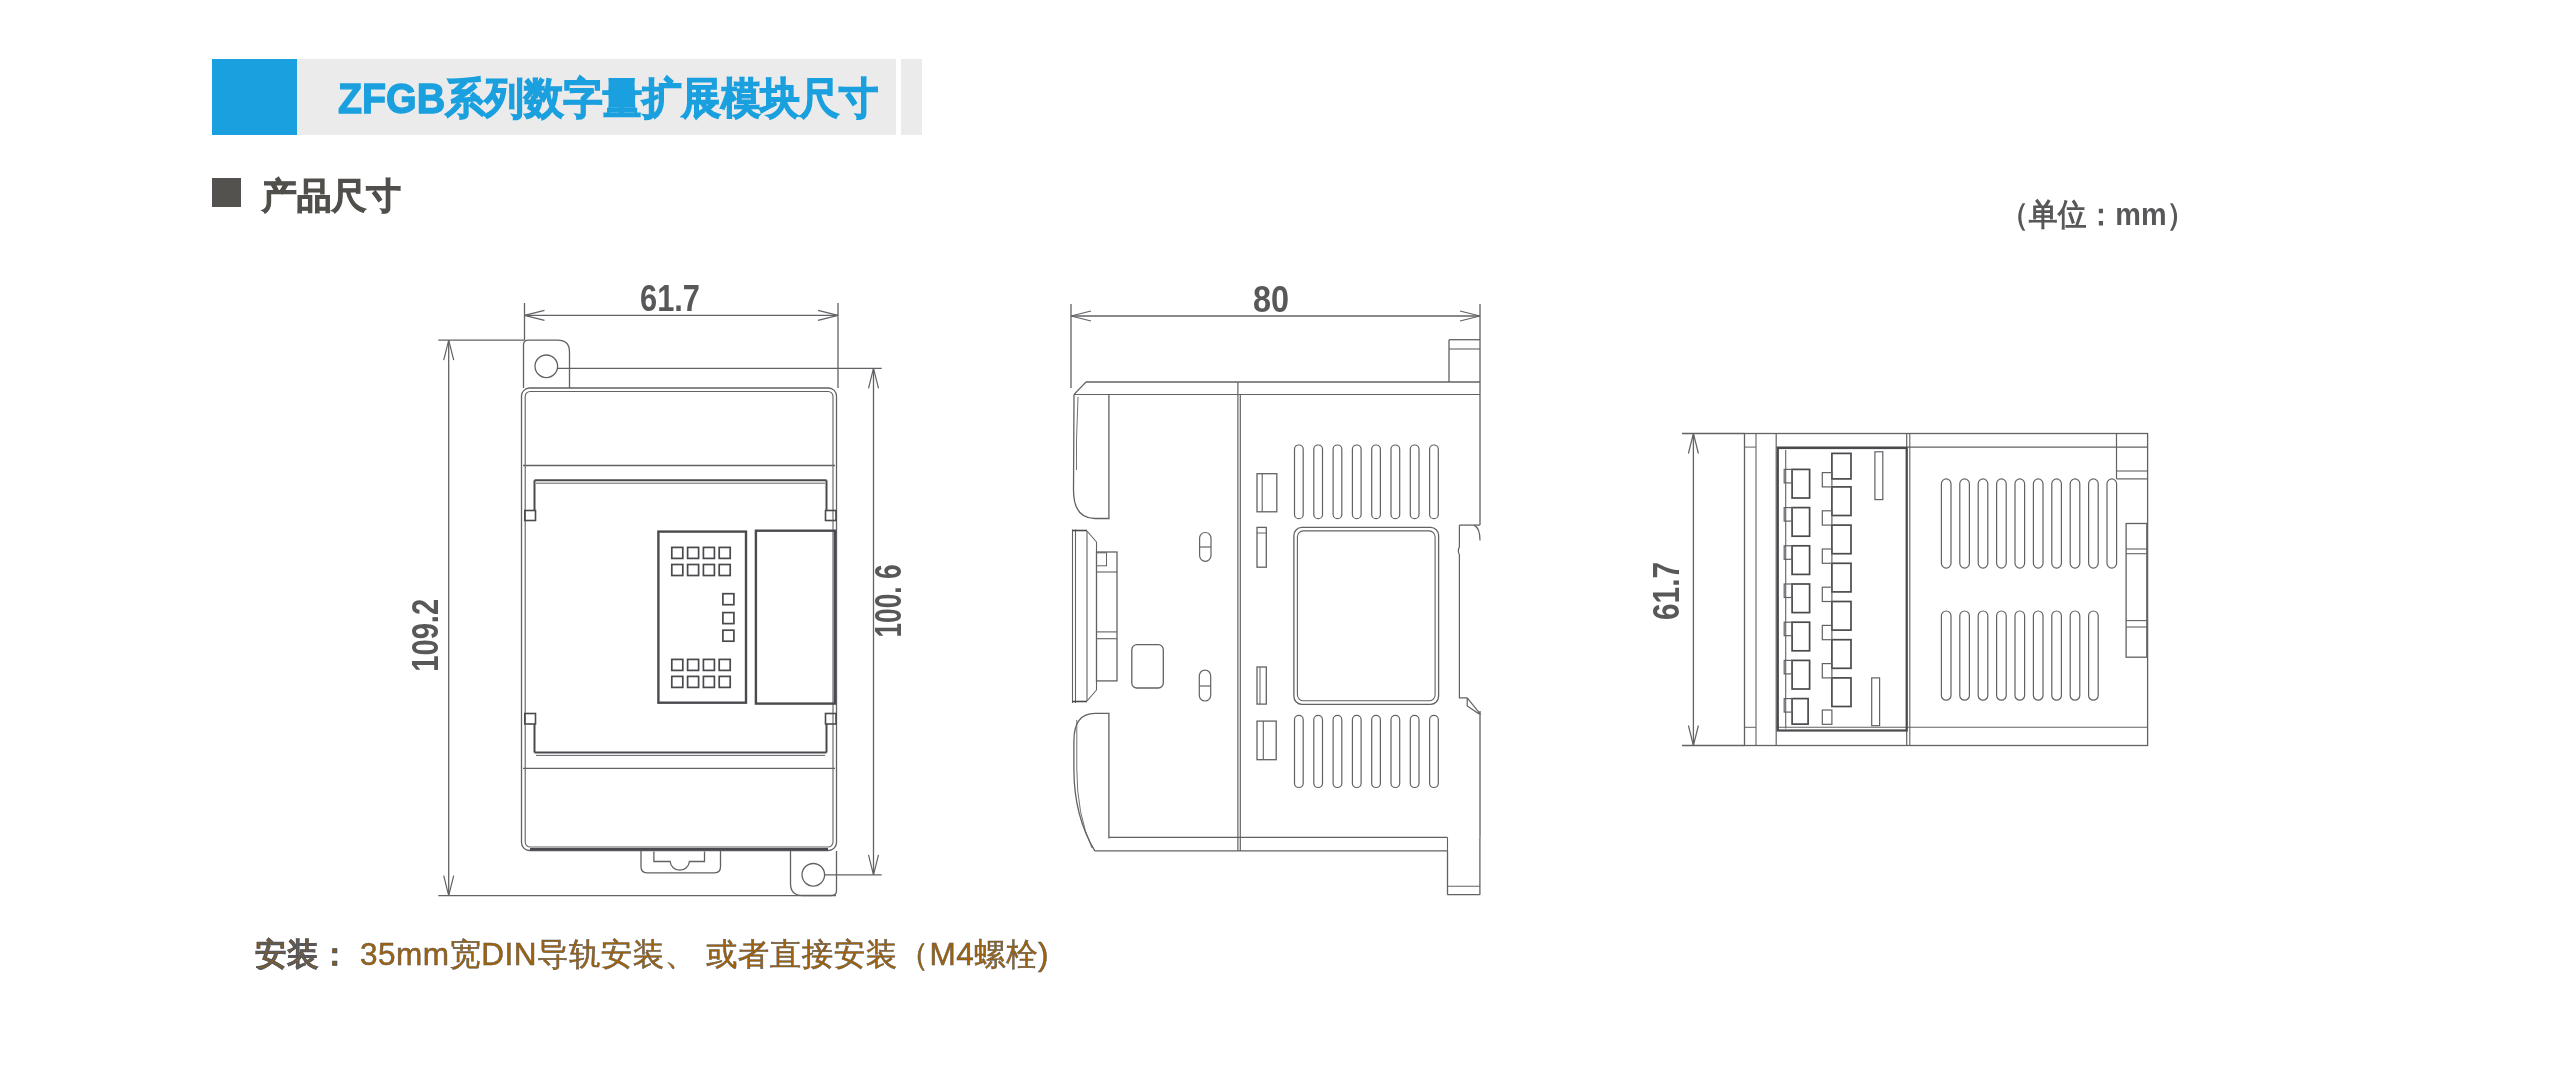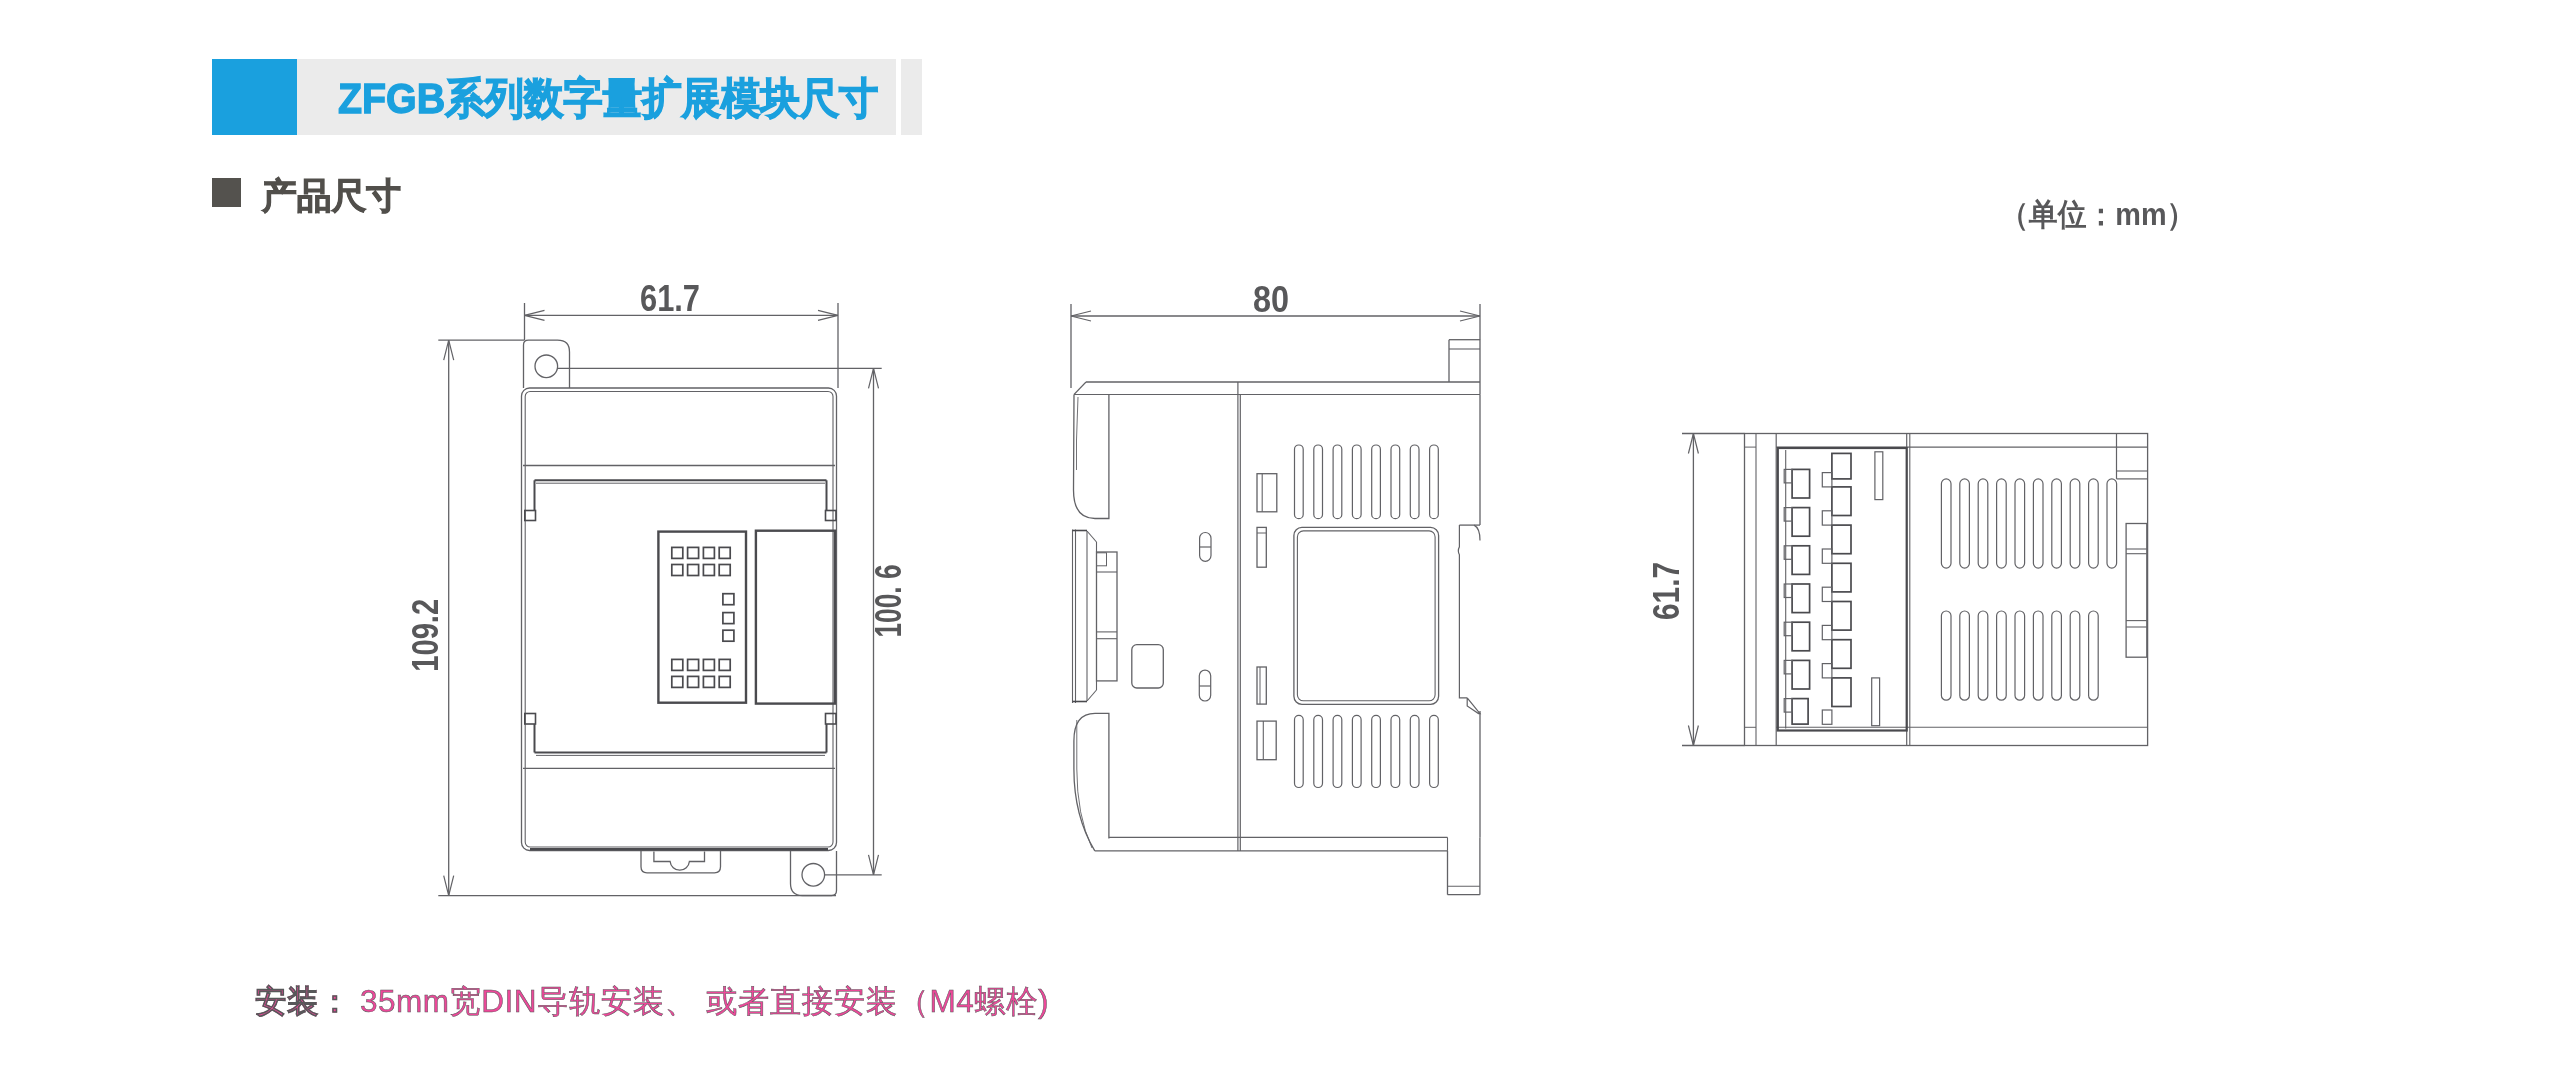--- a/index.html
+++ b/index.html
@@ -16,21 +16,21 @@
 <div class="abs" style="left:338px;top:70px;font-size:43px;font-weight:bold;color:#1aa0de;line-height:56px;white-space:nowrap;-webkit-text-stroke:1.3px #1aa0de;transform:scaleX(0.916);transform-origin:0 0;">ZFGB系列数字量扩展模块尺寸</div>
 
 <div class="abs" style="left:901px;top:59px;width:21px;height:76px;background:#ebebeb;"></div>
 
 <div class="abs" style="left:212px;top:178px;width:29px;height:29px;background:#54524e;"></div>
 
 <div class="abs" style="left:262px;top:172px;font-size:36px;font-weight:bold;color:#514f4b;white-space:nowrap;-webkit-text-stroke:1px #514f4b;transform:scaleX(0.965);transform-origin:0 0;">产品尺寸</div>
 
 <div class="abs" style="left:2000px;top:194px;font-size:31px;color:#58585a;font-weight:bold;white-space:nowrap;transform:scaleX(0.93);transform-origin:0 0;">（单位：mm）</div>
 
-<div class="abs" style="left:255px;top:981px;font-size:31.5px;color:#ec4899;white-space:nowrap;letter-spacing:0.45px;-webkit-text-stroke:0.5px #58585a;"><span style="font-weight:bold;">安装：</span>&nbsp;35mm宽DIN导轨安装、&nbsp;或者直接安装（M4螺栓)</div>
+<div class="abs" style="left:255px;top:934px;font-size:31.5px;color:#a16207;white-space:nowrap;letter-spacing:0.45px;-webkit-text-stroke:0.5px #58585a;"><span style="font-weight:bold;">安装：</span>&nbsp;35mm宽DIN导轨安装、&nbsp;或者直接安装（M4螺栓)</div>
 <svg class="abs" style="left:0;top:0;" width="2552" height="1068" viewBox="0 0 2552 1068">
 
 <g>
 <text x="670" y="310.5" font-size="36" font-weight="bold" fill="#58585a" text-anchor="middle" textLength="60" lengthAdjust="spacingAndGlyphs">61.7</text>
 <line x1="524.5" y1="315.3" x2="838.0" y2="315.3" stroke="#626266" stroke-width="1.3"></line>
 <path d="M544.5 310.3 L524.5 315.3 M544.5 320.3 L524.5 315.3" stroke="#626266" stroke-width="1.2" fill="none"></path>
 <path d="M818.0 310.3 L838.0 315.3 M818.0 320.3 L838.0 315.3" stroke="#626266" stroke-width="1.2" fill="none"></path>
 <line x1="524.5" y1="303.0" x2="524.5" y2="340.0" stroke="#626266" stroke-width="1.3"></line>
 <line x1="838.0" y1="303.0" x2="838.0" y2="388.0" stroke="#626266" stroke-width="1.3"></line>
 </g>

